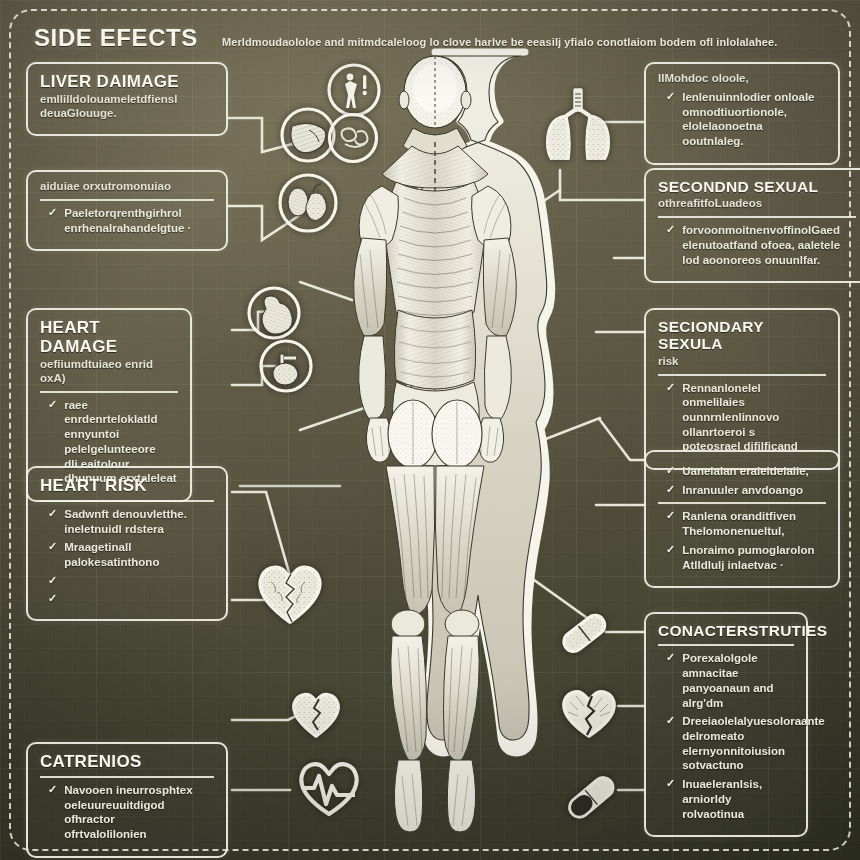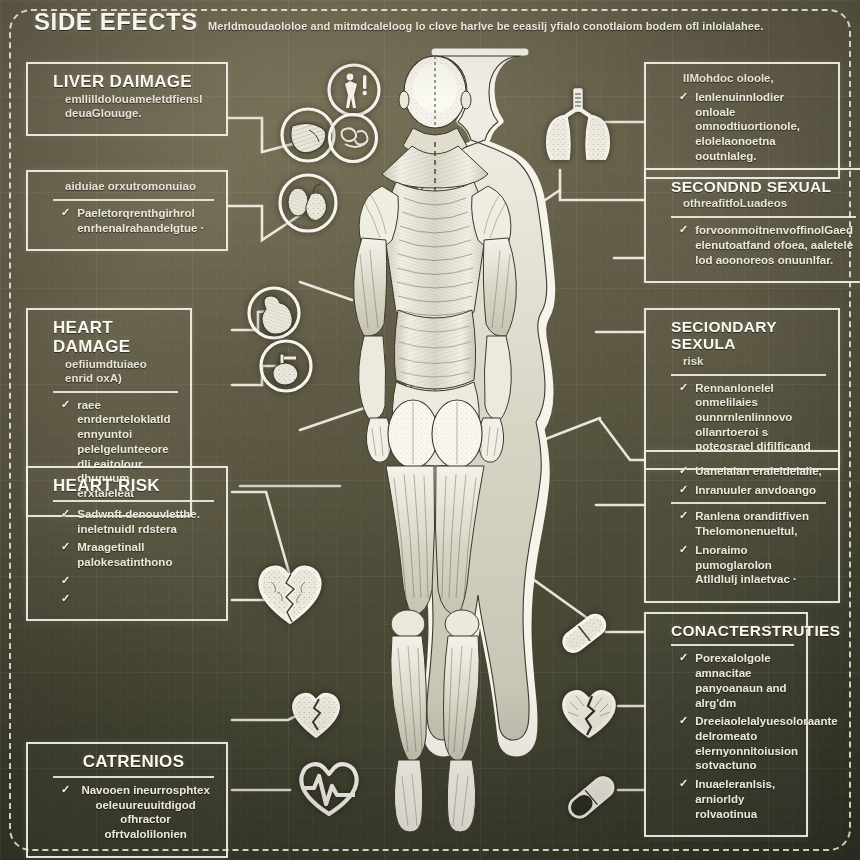--- a/index.html
+++ b/index.html
@@ -57,25 +57,25 @@
     position: absolute;
     left: 9px; top: 9px; right: 9px; bottom: 9px;
     border: 2px dashed rgba(243,241,230,0.82);
     border-radius: 22px;
     pointer-events: none;
   }
 
   
   .header {
     position: absolute;
-    left: 34px; top: 8px;
+    left: 34px; top: 24px;
     width: 800px;
     display: flex;
     align-items: baseline;
-    gap: 10px;
+    gap: 24px;
   }
   .poster-title {
     font-size: 24px;
     font-weight: 700;
     letter-spacing: 0.6px;
     color: #f7f5ea;
     text-shadow: 0 1px 0 rgba(0,0,0,0.55), 0 0 6px rgba(255,255,255,0.18);
     white-space: nowrap;
   }
   .poster-sub {
@@ -85,22 +85,22 @@
     text-shadow: 0 1px 1px rgba(0,0,0,0.55);
     letter-spacing: .1px;
     white-space: nowrap;
     overflow: hidden;
   }
 
   
   .card {
     position: absolute;
     border: 2px solid rgba(244,242,232,0.92);
-    border-radius: 0;
-    padding: 8px 12px 10px 25px;
+    border-radius: 10px;
+    padding: 8px 12px 10px 12px;
     color: #f2f0e4;
     background: rgba(255,255,255,0.018);
     box-shadow: 0 0 7px rgba(255,255,255,0.10), inset 0 0 0 0 rgba(0,0,0,0);
   }
 
   .card-title {
     font-size: 17px;
     font-weight: 700;
     letter-spacing: .3px;
     color: #fbf9ef;
@@ -109,21 +109,20 @@
     margin-bottom: 2px;
   }
   .card-title.small { font-size: 15.5px; }
   .card-sub {
     font-size: 11.5px;
     font-weight: 600;
     color: #e6e4d6;
     text-shadow: 0 1px 1px rgba(0,0,0,0.55);
     line-height: 1.2;
     margin-bottom: 3px;
-    margin-left: 12px;
   }
 
   .divider {
     height: 0;
     border-top: 2px solid rgba(244,242,232,0.88);
     margin: 5px 0 5px 0;
   }
 
   .bullets { list-style: none; }
   .bullet {
@@ -596,21 +595,21 @@
       </li>
       <li class="bullet">
         <span class="tick">✓</span>
       </li>
       <li class="bullet">
         <span class="tick">✓</span>
       </li>
     </ul>
   </div>
 
-  <div class="card" style="left:26px;top:742px;width:202px;text-align:center;">
+  <div class="card" style="left:26px;top:742px;width:202px;">
     <div class="card-title">CATRENIOS</div>
     <div class="divider"></div>
     <ul class="bullets">
       <li class="bullet">
         <span class="tick">✓</span>
         <span class="btext">Navooen ineurrosphtex<br>oeleuureuuitdigod ofhractor<br>ofrtvalolilonien</span>
       </li>
     </ul>
   </div>
 

